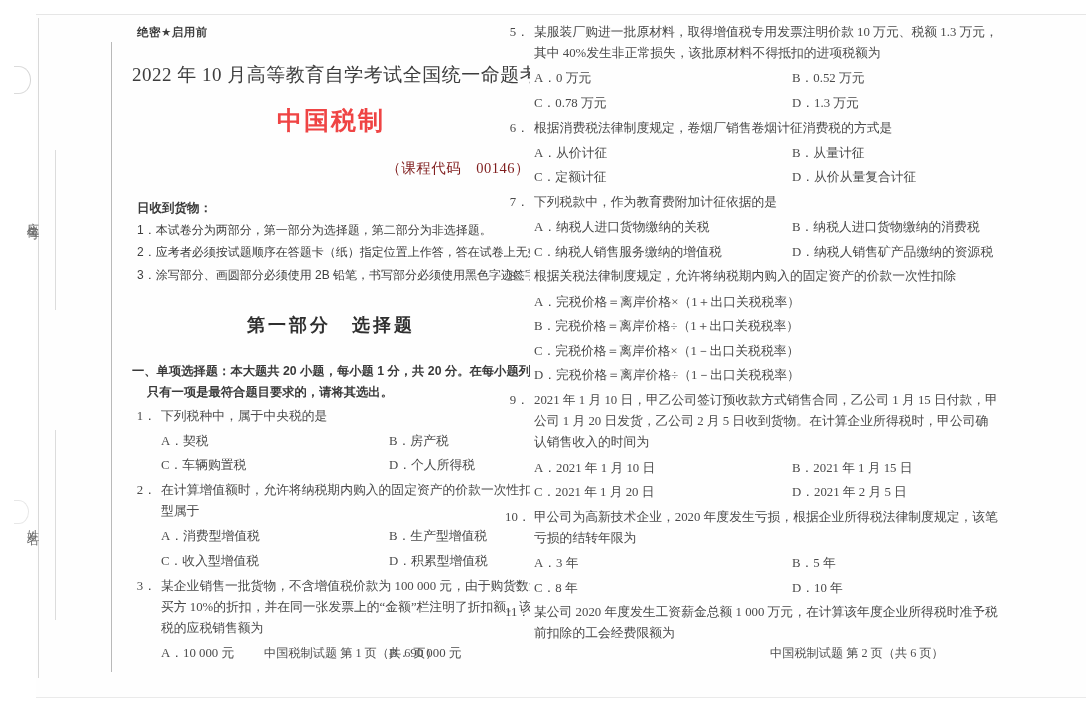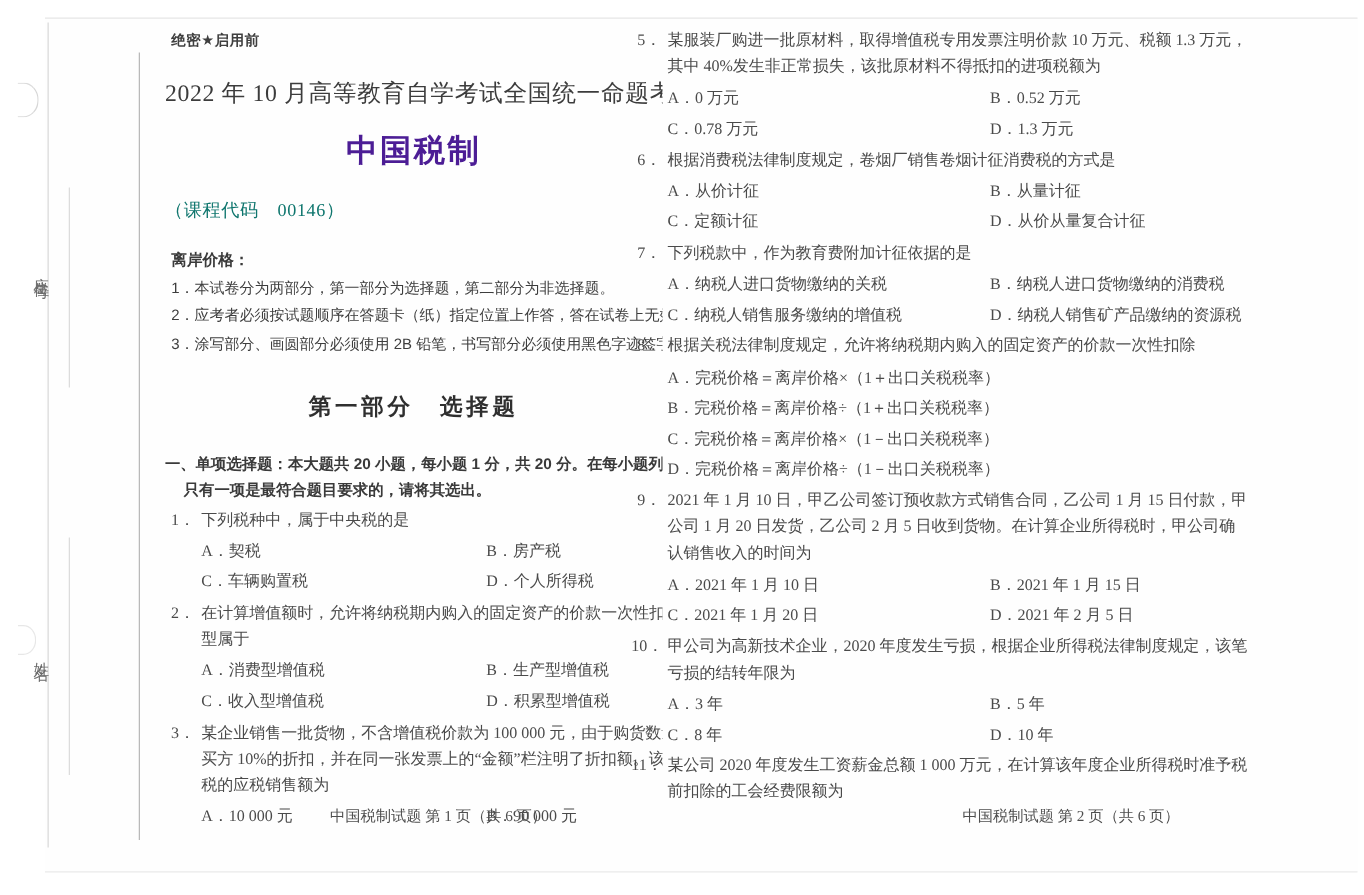--- a/index.html
+++ b/index.html
@@ -144,28 +144,28 @@
     letter-spacing: .5px;
     color: #3c3c3c;
     white-space: nowrap;
   }
   .title-sub {
     text-align: center;
     font-size: 25px;
     font-weight: bold;
     margin-top: 16px;
     letter-spacing: 2px;
-    color: #4c1d95;
+    color: #ef4444;
     font-family: "DejaVu Sans", "Liberation Sans", sans-serif;
   }
   .course-code {
-    text-align: left;
+    text-align: right;
     font-size: 14.5px;
     margin-top: 22px;
-    color: #0f766e;
+    color: #7f1d1d;
     letter-spacing: .5px;
   }
   .notice-title {
     font-family: "Liberation Sans", "DejaVu Sans", sans-serif;
     font-size: 12.5px;
     font-weight: bold;
     margin: 22px 0 4px 5px;
     color: #3a3a3a;
   }
   .notice-item {
@@ -271,21 +271,21 @@
   <div class="vlabel vlabel-name">姓名：</div>
 
   <div class="col col-left">
 
     <div class="secret">绝密★启用前</div>
 
     <div class="title-main">2022 年 10 月高等教育自学考试全国统一命题考试</div>
     <div class="title-sub">中国税制</div>
     <div class="course-code">（课程代码　00146）</div>
 
-    <div class="notice-title">离岸价格：</div>
+    <div class="notice-title">日收到货物：</div>
     <div class="notice-item">1．本试卷分为两部分，第一部分为选择题，第二部分为非选择题。</div>
     <div class="notice-item">2．应考者必须按试题顺序在答题卡（纸）指定位置上作答，答在试卷上无效。</div>
     <div class="notice-item">3．涂写部分、画圆部分必须使用 2B 铅笔，书写部分必须使用黑色字迹签字笔。</div>
 
     <div class="part-title">第一部分　选择题</div>
 
     <div class="section-head">
       <div>一、单项选择题：本大题共 20 小题，每小题 1 分，共 20 分。在每小题列出的备选项中</div>
       <div class="l2">只有一项是最符合题目要求的，请将其选出。</div>
     </div>

